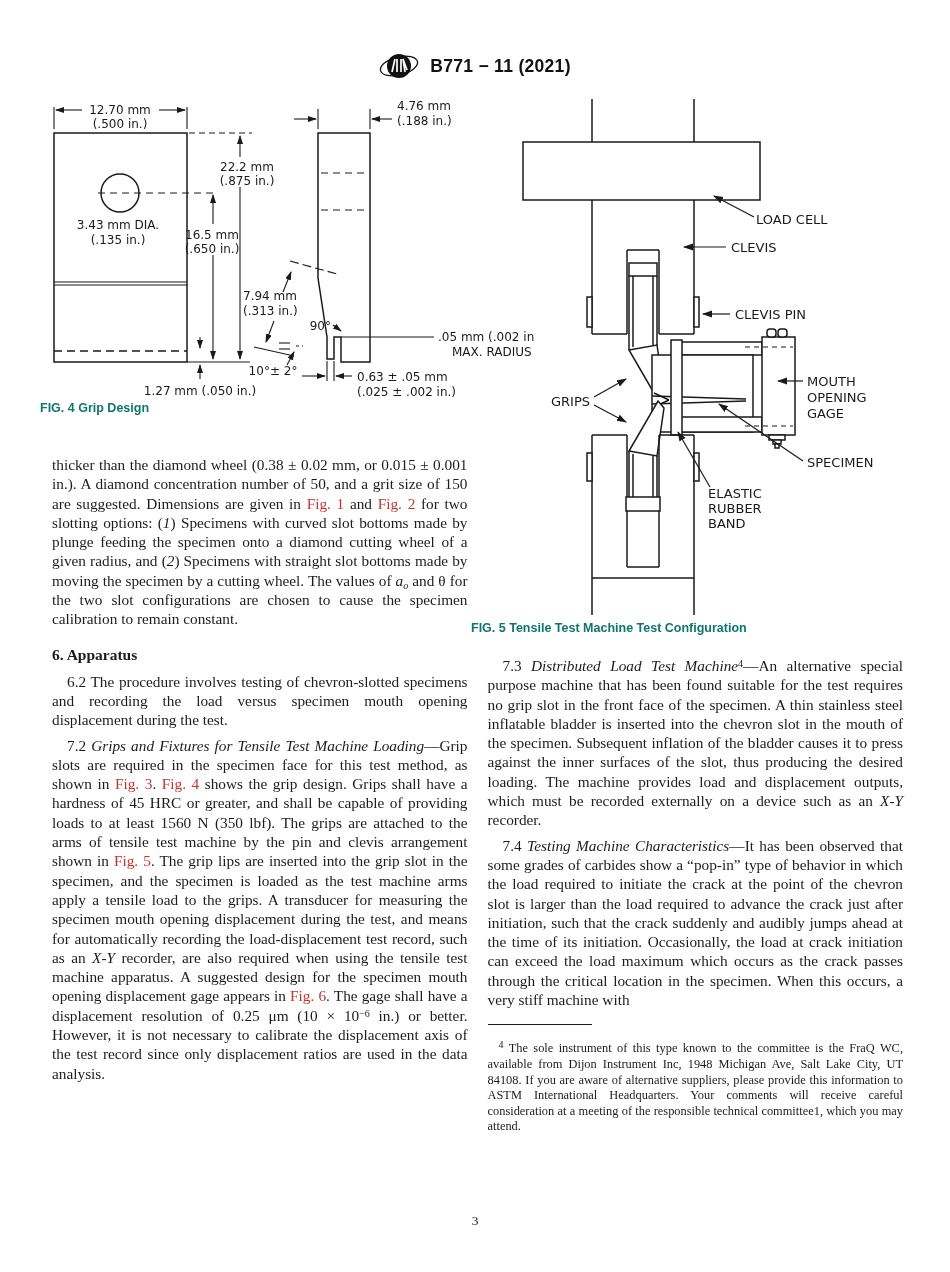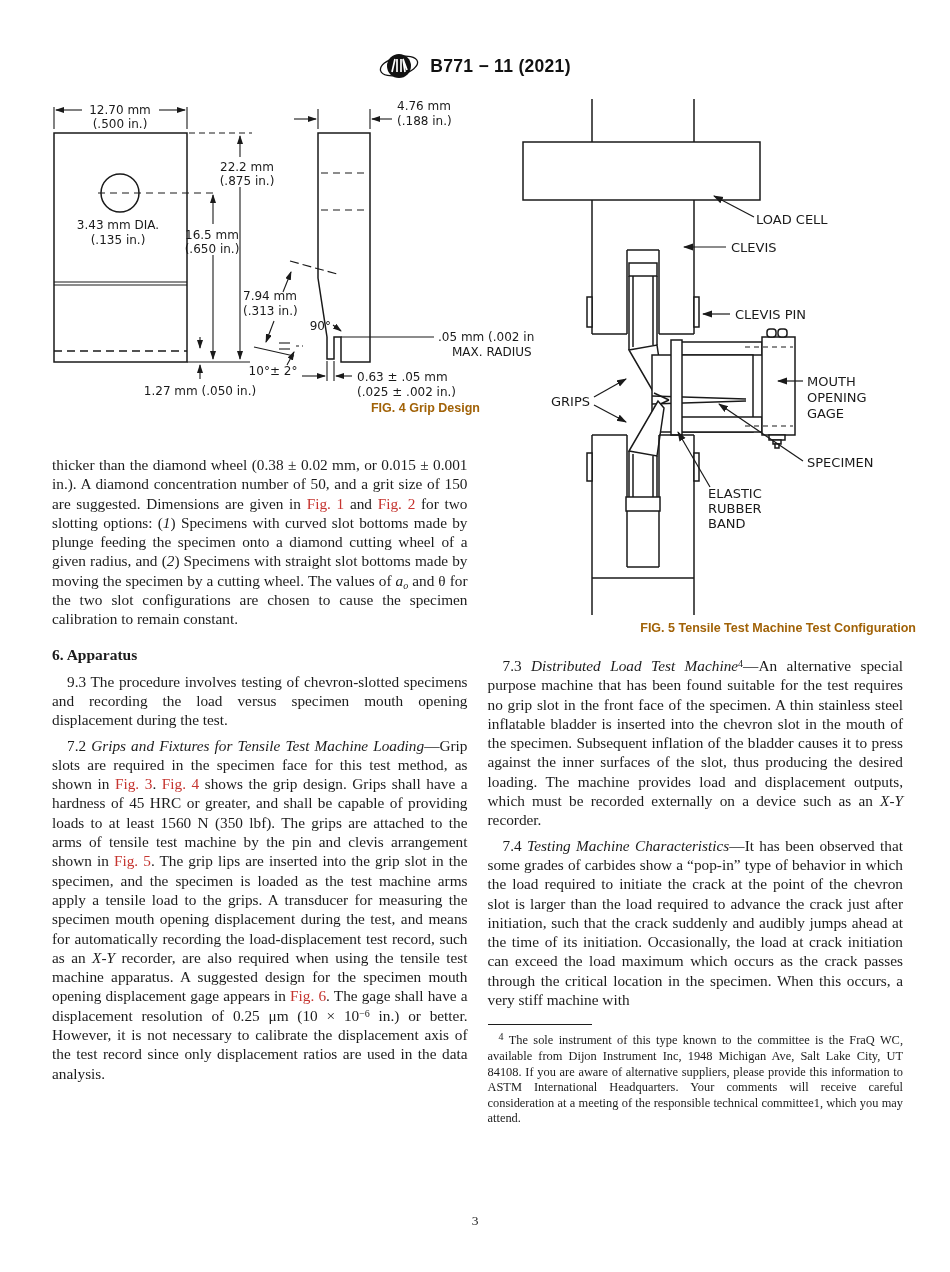--- a/index.html
+++ b/index.html
@@ -15,43 +15,43 @@
   .doc-title {
     font: bold 17.5px "Liberation Sans", sans-serif; color: #111;
     letter-spacing: 0.3px;
   }
   svg.fig4 { position: absolute; left: 40px; top: 95px; }
   svg.fig5 { position: absolute; left: 490px; top: 95px; }
   .fig4 text, .fig5 text { fill: #1a1a1a; }
   .fig4 text { font: 12px "DejaVu Sans", sans-serif; }
   .fig5 text { font: 13px "DejaVu Sans", sans-serif; }
   .cap {
-    position: absolute; text-align: right;
-    font: bold 12.5px "Liberation Sans", sans-serif; color: #a16207;
+    position: absolute; text-align: left;
+    font: bold 12.5px "Liberation Sans", sans-serif; color: #0f766e;
   }
   .cap4 { left: 40px; top: 401px; width: 440px; }
-  .cap5 { left: 482px; top: 621px; width: 434px; }
+  .cap5 { left: 471px; top: 621px; width: 434px; }
   .cols {
     position: absolute; left: 52px; top: 455px; width: 851px;
     display: flex; gap: 20px;
   }
   .col { flex: 1; font: 15.3px/19.3px "Liberation Serif", serif; }
   .col.right { padding-top: 201px; }
   .col p { text-align: justify; margin-top: 6px; }
   .col p:first-child { margin-top: 0; }
   .col h2 { font: bold 15.5px "Liberation Serif", serif; margin: 17px 0 8px 0; }
   .ind { text-indent: 15px; }
   .it { font-style: italic; }
   .ref { color: #c5342f; }
   .sup { font-size: 10px; vertical-align: 4.5px; line-height: 0; }
   .sub { font-size: 10px; vertical-align: -3px; line-height: 0; font-style: italic; }
   .fnrule { width: 104px; border-top: 1.4px solid #1c1c1c; margin: 15px 0 8px 0; }
   p.fn {
     font: 12.4px/15.6px "Liberation Serif", serif; text-align: justify;
-    text-indent: 11px; margin-top: 8px;
+    text-indent: 11px; margin-top: 16px;
   }
   .pageno {
     position: absolute; top: 1213px; left: 0; width: 100%;
     text-align: center; font: 13.5px "Liberation Serif", serif;
   }
 </style>
 </head>
 <body>
 
 <div class="page">
@@ -251,21 +251,21 @@
     <text x="218" y="403">ELASTIC</text>
     <text x="218" y="418">RUBBER</text>
     <text x="218" y="433">BAND</text>
   </svg>
   <div class="cap cap5">FIG. 5  Tensile Test Machine Test Configuration</div>
 
   <main class="cols">
     <div class="col">
       <p><span>thicker than the diamond wheel (0.38 ± 0.02 mm, or 0.015 ± 0.001 in.). A diamond concentration number of 50, and a grit size of 150 are suggested. Dimensions are given in </span><span class="ref">Fig. 1</span><span> and </span><span class="ref">Fig. 2</span><span> for two slotting options: (</span><span class="it">1</span><span>) Specimens with curved slot bottoms made by plunge feeding the specimen onto a diamond cutting wheel of a given radius, and (</span><span class="it">2</span><span>) Specimens with straight slot bottoms made by moving the specimen by a cutting wheel. The values of </span><span class="it">a</span><span class="sub">o</span><span> and θ for the two slot configurations are chosen to cause the specimen calibration to remain constant.</span></p>
       <h2>6. Apparatus</h2>
-      <p class="ind"><span>9.3  The procedure involves testing of chevron-slotted specimens and recording the load versus specimen mouth opening displacement during the test.</span></p>
+      <p class="ind"><span>6.2  The procedure involves testing of chevron-slotted specimens and recording the load versus specimen mouth opening displacement during the test.</span></p>
       <p class="ind"><span>7.2 </span><span class="it">Grips and Fixtures for Tensile Test Machine Loading</span><span>—Grip slots are required in the specimen face for this test method, as shown in </span><span class="ref">Fig. 3</span><span>. </span><span class="ref">Fig. 4</span><span> shows the grip design. Grips shall have a hardness of 45 HRC or greater, and shall be capable of providing loads to at least 1560 N (350 lbf). The grips are attached to the arms of tensile test machine by the pin and clevis arrangement shown in </span><span class="ref">Fig. 5</span><span>. The grip lips are inserted into the grip slot in the specimen, and the specimen is loaded as the test machine arms apply a tensile load to the grips. A transducer for measuring the specimen mouth opening displacement during the test, and means for automatically recording the load-displacement test record, such as an </span><span class="it">X-Y</span><span> recorder, are also required when using the tensile test machine apparatus. A suggested design for the specimen mouth opening displacement gage appears in </span><span class="ref">Fig. 6</span><span>. The gage shall have a displacement resolution of 0.25 μm (10 × 10</span><span class="sup">−6</span><span> in.) or better. However, it is not necessary to calibrate the displacement axis of the test record since only displacement ratios are used in the data analysis.</span></p>
     </div>
     <div class="col right">
       <p class="ind"><span>7.3 </span><span class="it">Distributed Load Test Machine</span><span class="sup">4</span><span>—An alternative special purpose machine that has been found suitable for the test requires no grip slot in the front face of the specimen. A thin stainless steel inflatable bladder is inserted into the chevron slot in the mouth of the specimen. Subsequent inflation of the bladder causes it to press against the inner surfaces of the slot, thus producing the desired loading. The machine provides load and displacement outputs, which must be recorded externally on a device such as an </span><span class="it">X-Y</span><span> recorder.</span></p>
       <p class="ind"><span>7.4 </span><span class="it">Testing Machine Characteristics</span><span>—It has been observed that some grades of carbides show a “pop-in” type of behavior in which the load required to initiate the crack at the point of the chevron slot is larger than the load required to advance the crack just after initiation, such that the crack suddenly and audibly jumps ahead at the time of its initiation. Occasionally, the load at crack initiation can exceed the load maximum which occurs as the crack passes through the critical location in the specimen. When this occurs, a very stiff machine with</span></p>
       <div class="fnrule"></div>
       <p class="fn"><span class="sup">4</span><span> The sole instrument of this type known to the committee is the FraQ WC, available from Dijon Instrument Inc, 1948 Michigan Ave, Salt Lake City, UT 84108. If you are aware of alternative suppliers, please provide this information to ASTM International Headquarters. Your comments will receive careful consideration at a meeting of the responsible technical committee1, which you may attend.</span></p>
     </div>
   </main>
 

